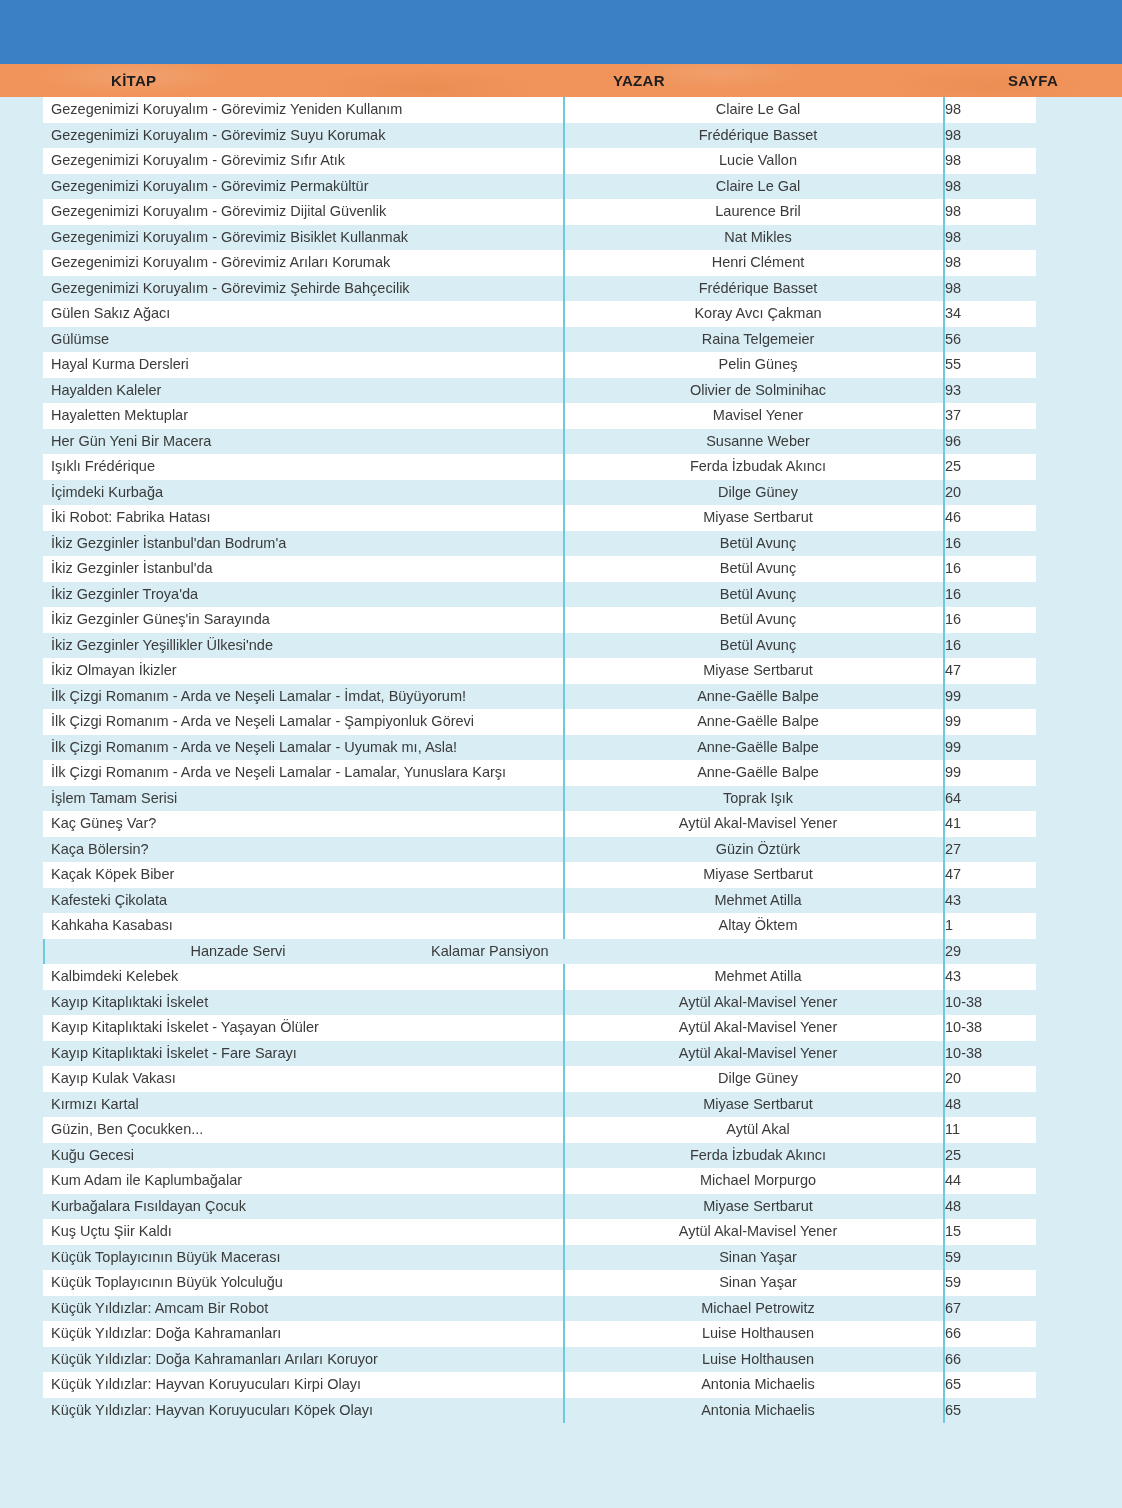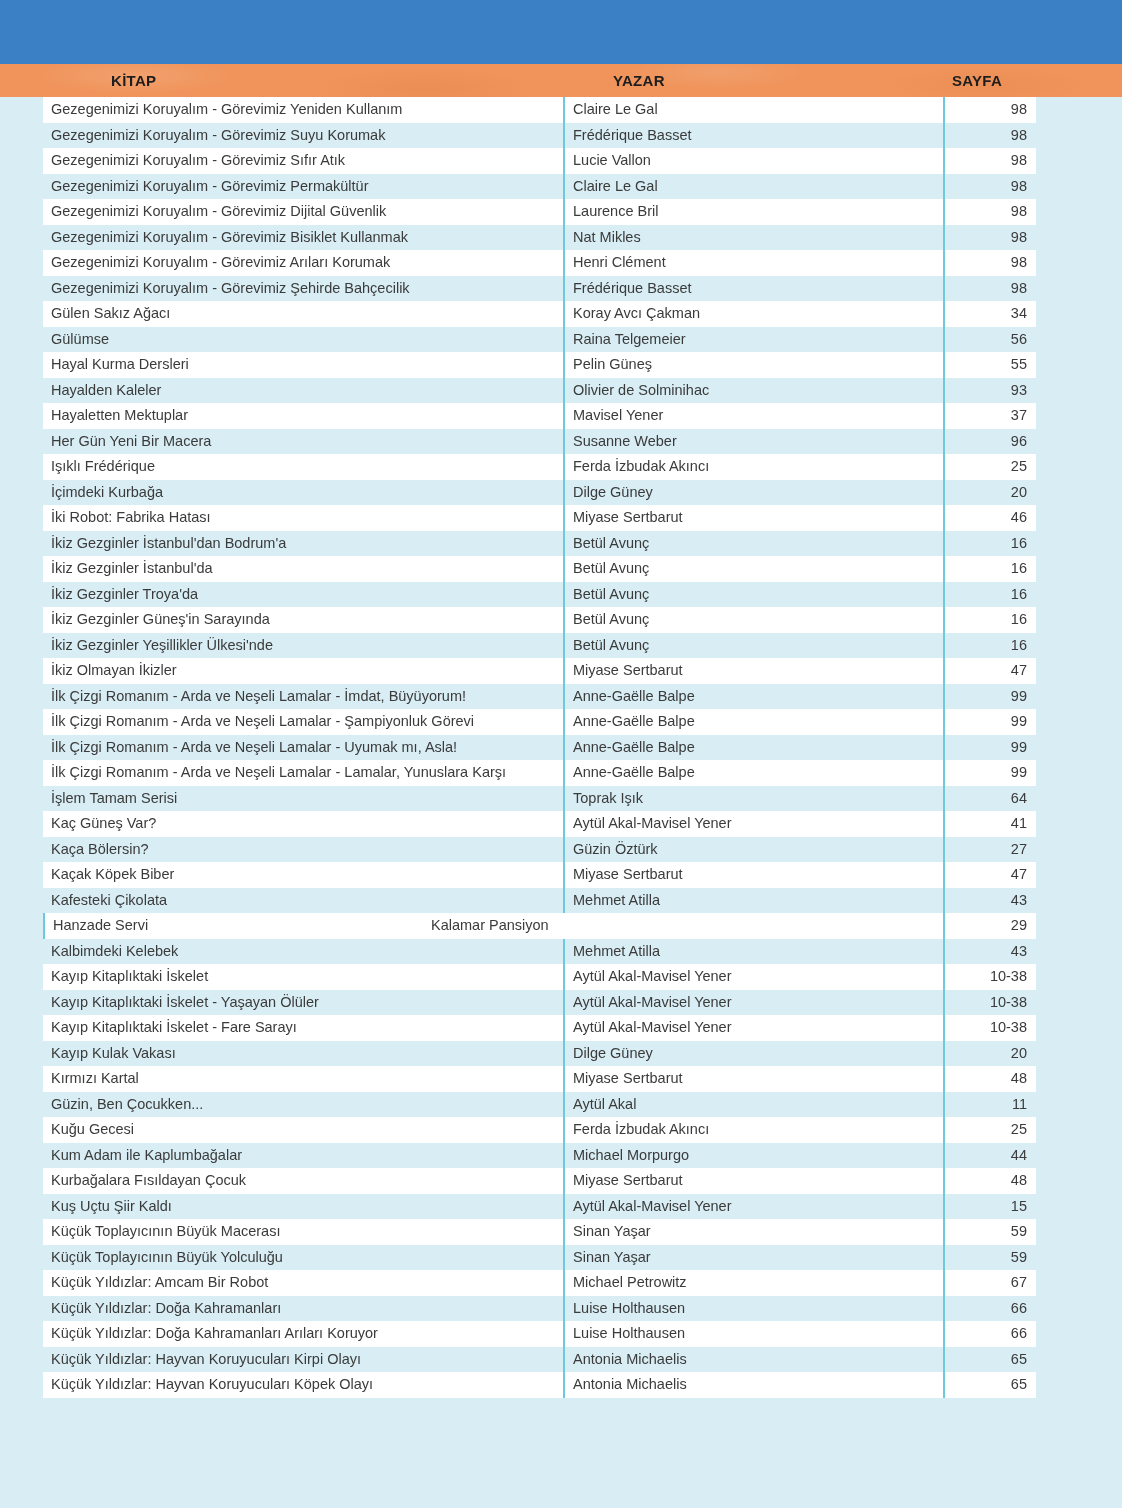--- a/index.html
+++ b/index.html
@@ -34,39 +34,39 @@
       radial-gradient(ellipse 130px 24px at 64% 25%, rgba(255,255,255,.10), transparent 70%),
       radial-gradient(ellipse 150px 28px at 88% 65%, rgba(186,94,32,.10), transparent 70%);
     font-weight:bold;
     font-size:15px;
     letter-spacing:.3px;
     color:var(--header-text);
   }
   .th{position:absolute;top:0;height:33px;line-height:33px;white-space:nowrap;margin-left:48px;}
   .th-title{left:63px;}
   .th-author{left:565px;}
-  .th-page{left:904px;}
+  .th-page{left:960px;}
   .table-body{
     position:absolute;
     left:43px;top:97px;
     width:993px;
   }
   .row{
     display:flex;
     height:25.5px;
     line-height:25.5px;
     font-size:14.5px;
     color:var(--text);
   }
   .row:nth-child(odd){background:var(--row-white);}
   .row:nth-child(even){background:transparent;}
   .cell{white-space:nowrap;overflow:hidden;}
   .cell-title{width:520px;padding-left:8px;}
-  .cell-author{width:380px;padding-left:8px;border-left:2px solid var(--divider);}
-  .cell-page{width:93px;padding-right:9px;text-align:right;border-left:2px solid var(--divider);}
+  .cell-author{width:380px;padding-left:8px;border-left:2px solid var(--divider);text-align:center;}
+  .cell-page{width:93px;padding-right:9px;border-left:2px solid var(--divider);}
 </style>
 </head>
 <body>
 
 <div class="page">
   <div class="top-bar"></div>
   <div class="table-header">
     <div class="th th-title">KİTAP</div>
     <div class="th th-author">YAZAR</div>
     <div class="th th-page">SAYFA</div>
@@ -257,20 +257,25 @@
     <div class="cell cell-author">Miyase Sertbarut</div>
     <div class="cell cell-page">47</div>
   </div>
 
   <div class="row">
     <div class="cell cell-title">Kafesteki Çikolata</div>
     <div class="cell cell-author">Mehmet Atilla</div>
     <div class="cell cell-page">43</div>
   </div>
 
+  <div class="row">
+    <div class="cell cell-title">Kahkaha Kasabası</div>
+    <div class="cell cell-author">Altay Öktem</div>
+    <div class="cell cell-page">1</div>
+  </div>
 
   <div class="row">
     <div class="cell cell-author">Hanzade Servi</div>
     <div class="cell cell-title">Kalamar Pansiyon</div>
     <div class="cell cell-page">29</div>
   </div>
 
   <div class="row">
     <div class="cell cell-title">Kalbimdeki Kelebek</div>
     <div class="cell cell-author">Mehmet Atilla</div>

